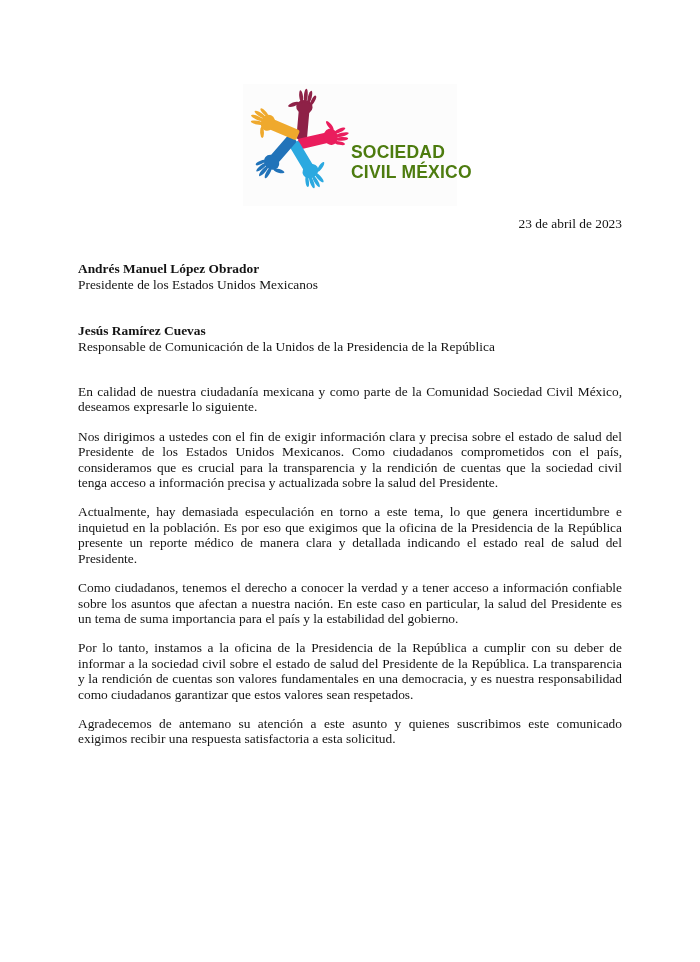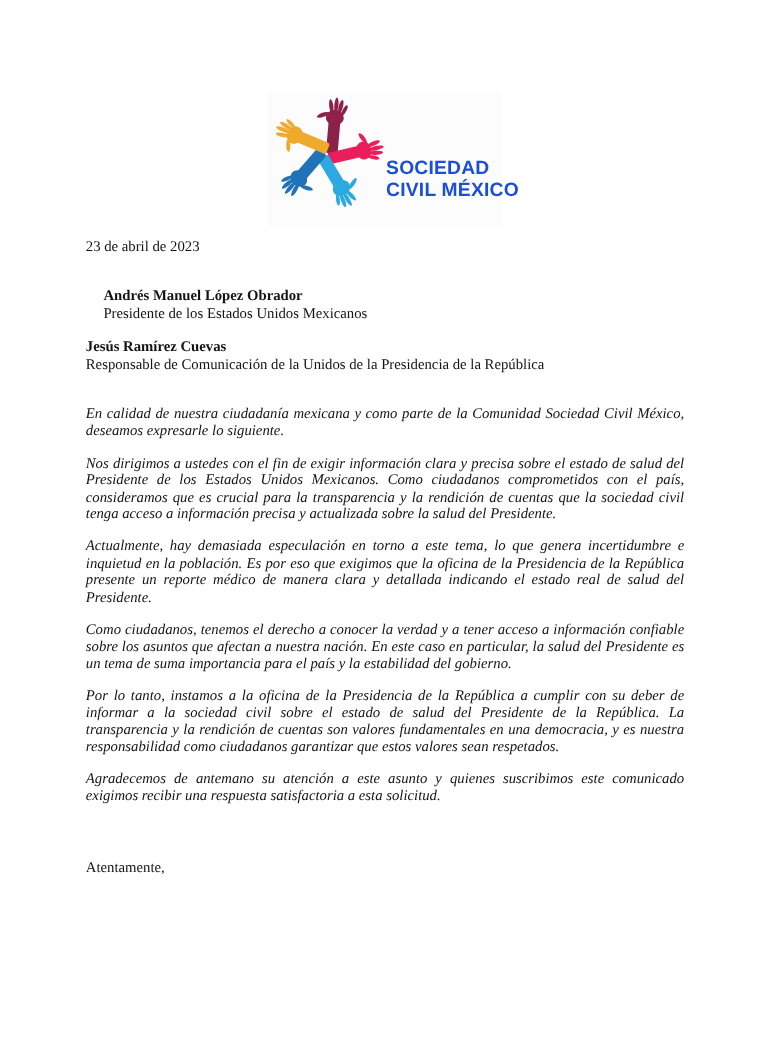--- a/index.html
+++ b/index.html
@@ -26,41 +26,40 @@
     align-items: flex-start;
   }
   .logo-hands { flex: 0 0 auto; margin-top: 2px; }
   .logo-text {
     margin: 58px 0 0 0;
     font-family: "Liberation Sans", sans-serif;
     font-weight: bold;
     font-size: 17.5px;
     line-height: 20px;
     letter-spacing: 0.2px;
-    color: #1d4ed8;
+    color: #4d7c0f;
     white-space: nowrap;
   }
   
   .date-line {
     margin-top: 10px;
-    text-align: left;
+    text-align: right;
     font-size: 13.4px;
     line-height: 15.4px;
   }
   .recipient { font-size: 13.4px; line-height: 15.4px; }
-  .recipient-1 { margin-top: 30px; margin-left: 16px; }
-  .recipient-2 { margin-top: 15px; }
+  .recipient-1 { margin-top: 30px; }
+  .recipient-2 { margin-top: 31px; }
   .recipient .name { font-weight: bold; }
   .body-text { margin-top: 30px; }
   .body-text p {
     margin: 0 0 14px 0;
     font-size: 13.4px;
     line-height: 15.4px;
     text-align: justify;
-    font-style: italic;
   }
   .closing   { margin-top: 50px; font-size: 13.4px; line-height: 15.4px; }
   .sig-note  { margin-top: 42px; font-size: 13.4px; line-height: 15.4px; }
   .handle    { margin-top: 43px; font-size: 13.4px; line-height: 15.4px; }
 </style>
 </head>
 <body>
 
 <div class="page">
 
@@ -102,15 +101,14 @@
 
   <div class="body-text">
     <p>En calidad de nuestra ciudadanía mexicana y como parte de la Comunidad Sociedad Civil México, deseamos expresarle lo siguiente.</p>
     <p>Nos dirigimos a ustedes con el fin de exigir información clara y precisa sobre el estado de salud del Presidente de los Estados Unidos Mexicanos. Como ciudadanos comprometidos con el país, consideramos que es crucial para la transparencia y la rendición de cuentas que la sociedad civil tenga acceso a información precisa y actualizada sobre la salud del Presidente.</p>
     <p>Actualmente, hay demasiada especulación en torno a este tema, lo que genera incertidumbre e inquietud en la población. Es por eso que exigimos que la oficina de la Presidencia de la República presente un reporte médico de manera clara y detallada indicando el estado real de salud del Presidente.</p>
     <p>Como ciudadanos, tenemos el derecho a conocer la verdad y a tener acceso a información confiable sobre los asuntos que afectan a nuestra nación. En este caso en particular, la salud del Presidente es un tema de suma importancia para el país y la estabilidad del gobierno.</p>
     <p>Por lo tanto, instamos a la oficina de la Presidencia de la República a cumplir con su deber de informar a la sociedad civil sobre el estado de salud del Presidente de la República. La transparencia y la rendición de cuentas son valores fundamentales en una democracia, y es nuestra responsabilidad como ciudadanos garantizar que estos valores sean respetados.</p>
     <p>Agradecemos de antemano su atención a este asunto y quienes suscribimos este comunicado exigimos recibir una respuesta satisfactoria a esta solicitud.</p>
   </div>
 
-  <div class="closing">Atentamente,</div>
 
 </div>
 
 </body></html>

